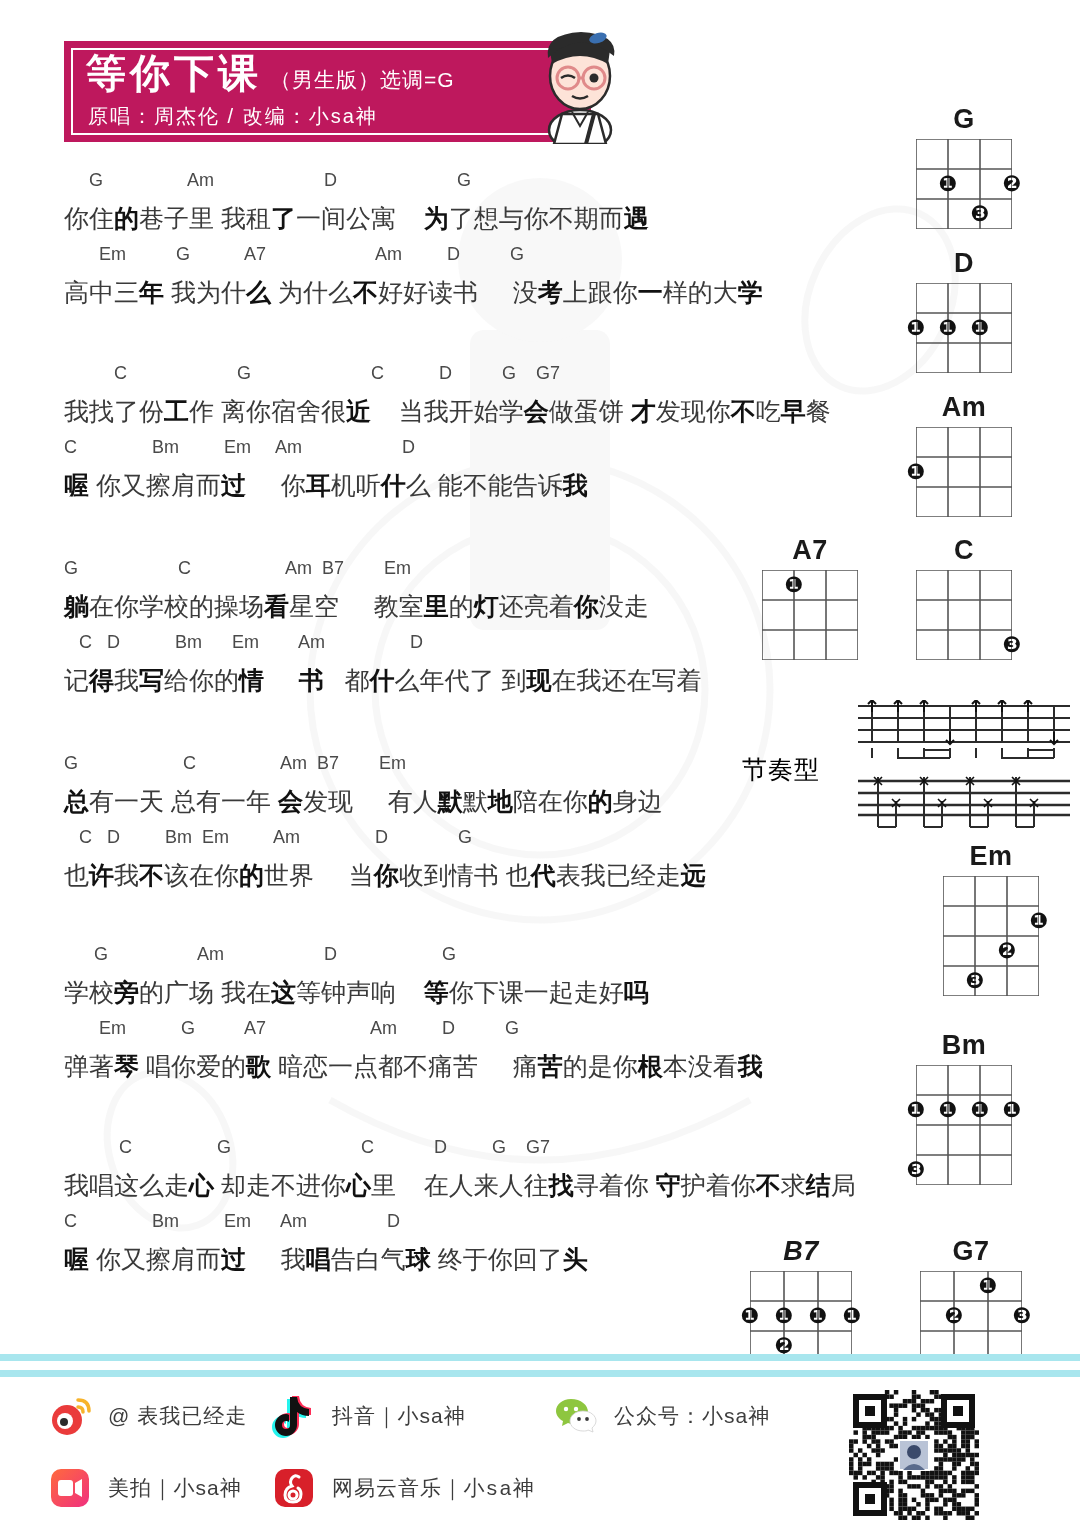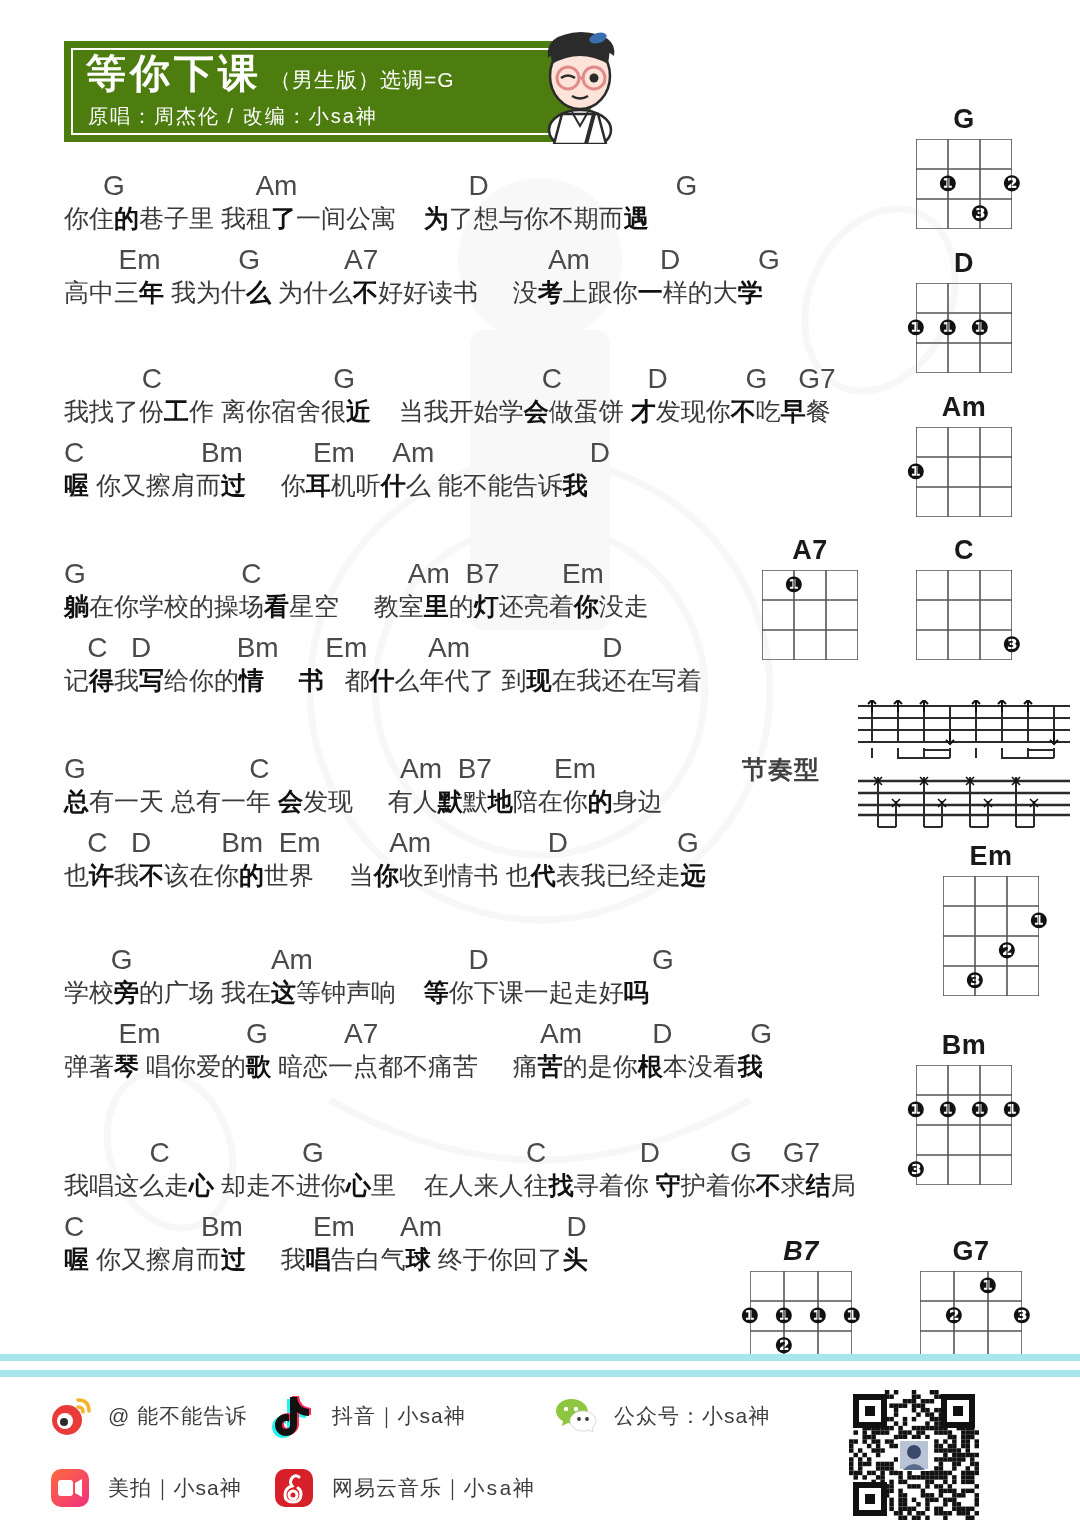--- a/index.html
+++ b/index.html
@@ -20,21 +20,21 @@
     position: absolute; left: 0; top: 0;
     width: 1080px; height: 1527px;
     opacity: 0.055; pointer-events: none;
     z-index: 0;
   }
 
   
   .header {
     position: absolute; left: 64px; top: 41px;
     width: 527px; height: 101px;
-    background: #4d7c0f;
+    background: #be185d;
     z-index: 3;
   }
   .header-inner {
     position: absolute; left: 7px; top: 7px;
     width: 513px; height: 87px;
     border: 2px solid #ffffff;
     border-right: none;
   }
   .title-row {
     position: absolute; left: 22px; top: 12px;
@@ -65,21 +65,21 @@
   .sheet {
     position: absolute; left: 0; top: 0;
     width: 1080px; height: 1527px; z-index: 2;
   }
   .block { position: absolute; }
   .line-chords, .line-lyrics {
     position: relative; white-space: pre;
     color: #3c3c3c;
   }
   .line-chords {
-    font-size: 28px; height: 32px; letter-spacing: 0px;
+    font-size: 18px; height: 32px; letter-spacing: 0px;
     color: #4a4a4a;
   }
   .line-lyrics {
     font-size: 25px; height: 42px; letter-spacing: 0px;
     color: #3a3a3a;
   }
   .line-lyrics b { font-weight: bold; color: #111; }
 
   
   .chordbox { position: absolute; text-align: center; }
@@ -98,21 +98,21 @@
     border-radius: 50%;
     background: #111111; color: #ffffff;
     font-size: 14px; font-weight: bold;
     line-height: 22px; text-align: center;
     z-index: 3;
   }
 
   
   .rhythm-label {
     position: absolute; left: 742px; top: 753px;
-    font-size: 25px; font-weight: bold; color: #404040;
+    font-size: 25px; font-weight: normal; color: #000000;
     letter-spacing: 1px;
   }
   .rhythm-box { position: absolute; }
 
   
   .divider {
     position: absolute; left: 0; width: 1080px; height: 7px;
     background: #a8e6ee; z-index: 3;
   }
   .footer {
@@ -462,21 +462,21 @@
   <div class="footer">
 
     <div class="social" style="left:48px; top:22px;">
       <svg class="sicon" viewBox="0 0 44 44">
         <circle cx="19" cy="26" r="15" fill="#ea3b3b"></circle>
         <circle cx="17" cy="27" r="8" fill="#ffffff"></circle>
         <circle cx="16" cy="28" r="4" fill="#2b2b2b"></circle>
         <path d="M30 6 q11 0 11 11" fill="none" stroke="#f7b32b" stroke-width="3.5" stroke-linecap="round"></path>
         <path d="M30 13 q5 0 5 5" fill="none" stroke="#f7b32b" stroke-width="3.5" stroke-linecap="round"></path>
       </svg>
-      <span class="social-label">@ 能不能告诉</span>
+      <span class="social-label">@ 表我已经走</span>
     </div>
 
     <div class="social" style="left:554px; top:22px;">
       <svg class="sicon" viewBox="0 0 44 44">
         <path d="M17 5 C8 5 2 11 2 17 c0 4 3 8 7 10 l-1 5 l6 -3 c2 1 4 1 6 1 C28 30 34 24 34 18 C34 11 27 5 17 5 Z" fill="#8ec63f"></path>
         <circle cx="12" cy="15" r="2.2" fill="#ffffff"></circle>
         <circle cx="22" cy="15" r="2.2" fill="#ffffff"></circle>
         <path d="M29 17 C21 17 16 22 16 27 c0 5 5 10 13 10 c2 0 4 0 5 -1 l5 2 l-1 -4 c2 -2 4 -4 4 -7 c0 -5 -5 -10 -13 -10 Z" fill="#ffffff" stroke="#cfcfcf" stroke-width="0.8"></path>
         <circle cx="25" cy="25" r="1.9" fill="#3a3a3a"></circle>
         <circle cx="33" cy="25" r="1.9" fill="#3a3a3a"></circle>

